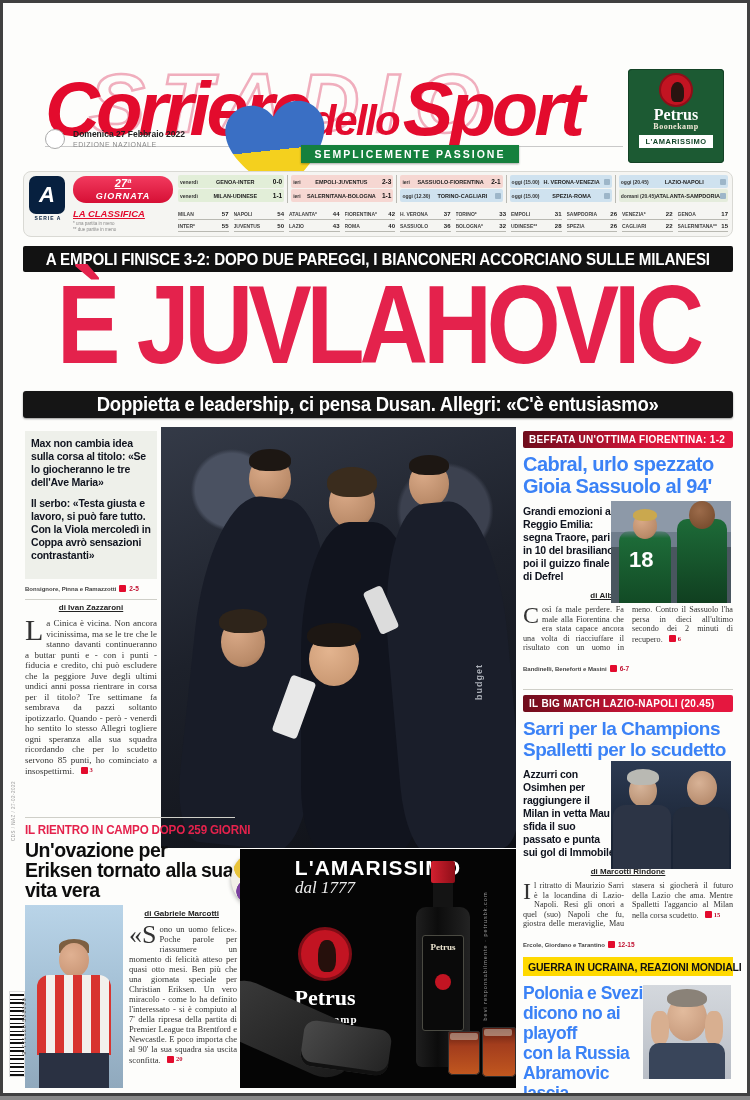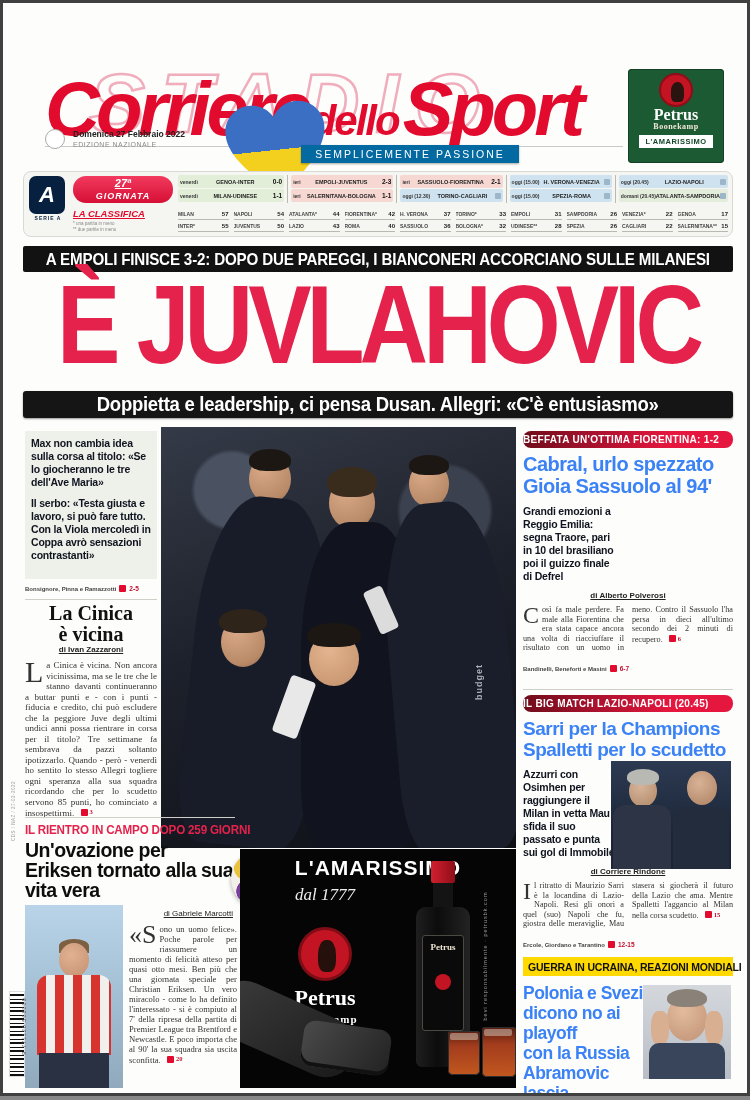--- a/index.html
+++ b/index.html
@@ -21,22 +21,22 @@
   .logo-a { font-size:76px; font-weight:900; font-style:italic; letter-spacing:-4px; }
   .logo-b { font-size:42px; font-weight:900; font-style:italic; letter-spacing:-2px; margin-left:2px; }
   .logo-c { font-size:76px; font-weight:900; font-style:italic; letter-spacing:-4px; margin-left:4px; }
   .mast-rule { left:42px; top:143px; width:578px; height:1px; background:#c9c9c9; }
   .press-circle { left:42px; top:126px; width:20px; height:20px; border:1.5px solid #aaa; border-radius:50%; background:#fff; }
   .date-block { left:70px; top:126px; width:160px; }
   .date-line { font-size:8.5px; font-weight:700; color:#222; }
   .edition-line { font-size:7px; color:#8a8a8a; letter-spacing:.5px; margin-top:2px; }
   .heart { left:224px; top:100px; transform:rotate(-6deg); }
   .ribbon {
-    left:298px; top:142px; width:218px; height:18px; background:#0369a1;
-    color:#fff; font-size:10.5px; font-weight:400; letter-spacing:2px;
+    left:298px; top:142px; width:218px; height:18px; background:#15803d;
+    color:#fff; font-size:10.5px; font-weight:700; letter-spacing:2px;
     display:flex; align-items:center; justify-content:center;
     box-shadow:0 1px 2px rgba(0,0,0,.35);
   }
   .issue-block { left:440px; top:127px; width:176px; text-align:right; }
   .issue-line { font-size:7px; color:#777; }
   .issue-line b { color:#111; font-size:8px; }
   .site-line { font-size:7.5px; font-weight:700; color:#333; margin-top:2px; }
   .petrus {
     left:625px; top:66px; width:96px; height:94px; background:#1c5a33;
     border-radius:4px; display:flex; flex-direction:column; align-items:center;
@@ -143,21 +143,21 @@
   .zz-title { font-family:"Liberation Serif", serif; font-weight:900; font-size:20px; text-align:center; line-height:21px; color:#111; }
   .zz-byline { text-align:center; font-size:8px; font-weight:700; text-decoration:underline; color:#222; }
   .serif-body { font-family:"Liberation Serif", serif; font-size:9px; line-height:10.5px; text-align:justify; color:#333; margin-top:6px; }
   .dropcap { float:left; font-family:"Liberation Serif", serif; font-weight:400; font-size:30px; line-height:24px; padding-right:3px; color:#333; }
   .endchip { display:inline-flex; align-items:center; gap:2px; margin-left:4px; }
 
   
   .erk { left:22px; top:820px; width:212px; }
   .erk-kick { color:#e4224c; font-size:12px; font-weight:900; letter-spacing:-.2px; white-space:nowrap; transform:scaleX(.97); transform-origin:left; }
   .erk-title { color:#0d0d0d; font-size:19.5px; font-weight:900; line-height:20px; letter-spacing:-.5px; margin-top:3px; }
-  .erk-byline { text-align:right; font-size:8px; font-weight:400; text-decoration:underline; margin:4px 4px 0 0; color:#222; }
+  .erk-byline { text-align:right; font-size:8px; font-weight:700; text-decoration:underline; margin:4px 18px 0 0; color:#222; }
   .erk-photo {
     position:absolute; left:0px; top:82px; width:98px; height:183px; overflow:hidden;
     background:linear-gradient(180deg,#b9d4e8 0%,#a7c3d8 40%,#90a9bd 100%);
   }
   .erk-head { position:absolute; left:34px; top:38px; width:30px; height:34px; border-radius:50%; background:radial-gradient(circle at 40% 35%, #e0b192, #c49070); }
   .erk-hair { position:absolute; left:34px; top:34px; width:30px; height:14px; border-radius:50% 50% 0 0; background:#7d5f41; }
   .erk-shirt {
     position:absolute; left:12px; top:70px; width:74px; height:80px; border-radius:12px 12px 0 0;
     background:repeating-linear-gradient(90deg,#d8342f 0 9px,#f2f0ec 9px 18px);
   }
@@ -174,21 +174,21 @@
     box-shadow:0 2px 4px rgba(0,0,0,.3);
   }
   .erk-body { position:absolute; left:104px; top:82px; width:108px; }
 
   
   .ad {
     left:237px; top:846px; width:276px; height:239px; background:#050505; overflow:hidden;
     color:#fff;
   }
   .ad-title { text-align:center; font-size:21px; font-weight:900; letter-spacing:1px; margin-top:7px; }
-  .ad-since { position:absolute; left:0; top:36px; width:170px; text-align:center; font-family:"Liberation Serif", serif; font-style:italic; font-size:17px; color:#eee; }
+  .ad-since { position:absolute; left:0; top:29px; width:170px; text-align:center; font-family:"Liberation Serif", serif; font-style:italic; font-size:17px; color:#eee; }
   .ad-circle {
     position:absolute; left:58px; top:78px; width:54px; height:54px; border-radius:50%;
     background:#c21422; border:3px solid #7e0d16;
   }
   .ad-circle::after { content:""; position:absolute; left:17px; top:10px; width:18px; height:32px; background:#26100c; border-radius:45% 45% 35% 35%; }
   .ad-brand { position:absolute; left:0; top:140px; width:170px; text-align:center; font-family:"Liberation Serif", serif; font-weight:700; font-size:22px; line-height:18px; }
   .ad-brand small { font-size:11px; font-weight:700; letter-spacing:1px; }
   .gauntlet1 { position:absolute; left:-30px; top:150px; width:150px; height:60px; background:linear-gradient(120deg,#3c3c3c,#191919); border-radius:30px; transform:rotate(24deg); }
   .gauntlet2 { position:absolute; left:62px; top:176px; width:88px; height:46px; background:linear-gradient(120deg,#4a4a4a,#222); border-radius:12px; transform:rotate(8deg);
     box-shadow:0 -4px 0 #111 inset; }
@@ -200,21 +200,21 @@
   .bottle-label .bl-circle { width:16px; height:16px; border-radius:50%; background:#c21422; margin:22px auto 0; }
   .glass { position:absolute; width:32px; height:44px; border-radius:3px 3px 5px 5px; background:linear-gradient(180deg,#5b1c10 0%,#a33d1d 35%,#c2581f 100%); box-shadow:0 0 0 1px #2e2e2e inset; }
   .glass::after { content:""; position:absolute; left:2px; top:2px; width:28px; height:7px; background:#d8d0c0; opacity:.5; border-radius:2px; }
   .ad-side { position:absolute; right:-34px; top:104px; color:#9a9a9a; font-size:5.5px; letter-spacing:1px; transform:rotate(-90deg); }
 
   
   .rcol { left:520px; width:210px; }
   .red-bar {
     height:17px; background:linear-gradient(90deg,#6f0c1b,#e5173f 70%);
     color:#fff; font-size:10px; font-weight:900; letter-spacing:.3px;
-    display:flex; align-items:center; border-radius:8px; white-space:nowrap;
+    display:flex; align-items:center; padding-left:6px; border-radius:2px; white-space:nowrap;
   }
   .art-title { color:#3b82f6; font-weight:900; letter-spacing:-.5px; }
   .lede { font-size:10.5px; font-weight:800; line-height:13px; color:#10141f; letter-spacing:-.2px; }
   .center-byline { text-align:center; font-size:8px; font-weight:700; text-decoration:underline; color:#222; }
   .twocol { column-count:2; column-gap:8px; font-family:"Liberation Serif", serif; font-size:8.2px; line-height:9.6px; text-align:justify; color:#333; }
   .fior-photo {
     position:absolute; overflow:hidden;
     background:linear-gradient(180deg,#8d99a8 0 30%,#6f7d8c 30% 45%,#49565f 45%);
   }
   .gr-player { position:absolute; border-radius:10px 10px 0 0; background:linear-gradient(180deg,#20744040,#1d6b38 10%,#124a25); }
@@ -486,24 +486,20 @@
     <p>Il serbo: «Testa giusta e lavoro, si può fare tutto. Con la Viola mercoledì in Coppa avrò sensazioni contrastanti»</p>
   </div>
   <div class="abs mini-byline lq-byline">
     <span>Bonsignore, Pinna e Ramazzotti</span>
     <span class="pgsq"></span>
     <span class="pgno">2-5</span>
   </div>
   <div class="abs divider" style="left:22px;top:596px;width:132px;"></div>
 
   <div class="abs zz">
-    <div class="zz-title">
-      <div>La Cinica</div>
-      <div>è vicina</div>
-    </div>
     <div class="zz-byline">di Ivan Zazzaroni</div>
     <div class="serif-body">
       <span class="dropcap">L</span><span>a Cinica è vicina. Non ancora vicinissima, ma se le tre che le stanno davanti continueranno a buttar punti e - con i punti - fiducia e credito, chi può escludere che la peggiore Juve degli ultimi undici anni possa rientrare in corsa per il titolo? Tre settimane fa sembrava da pazzi soltanto ipotizzarlo. Quando - però - venerdì ho sentito lo stesso Allegri togliere ogni speranza alla sua squadra ricordando che per lo scudetto servono 85 punti, ho cominciato a insospettirmi.</span>
       <span class="endchip">
           <span class="pgsq"></span>
           <span class="pgno">3</span>
         </span>
     </div>
   </div>
   <div class="abs divider" style="left:22px;top:814px;width:210px;"></div>
@@ -565,31 +561,39 @@
           <span class="pgsq"></span>
           <span class="pgno">6</span>
         </span>
     </div>
     <div class="mini-byline" style="margin-top:4px;">
       <span>Bandinelli, Beneforti e Masini</span>
       <span class="pgsq"></span>
       <span class="pgno">6-7</span>
     </div>
   </div>
+  <div class="fior-photo" style="left:608px;top:498px;width:120px;height:102px;">
+    <div class="gr-player" style="left:8px;top:30px;width:52px;height:72px;"></div>
+    <div class="ph-head" style="left:22px;top:12px;width:24px;height:26px;"></div>
+    <div class="ph-hair" style="left:22px;top:8px;width:24px;height:12px;background:#caa84e;"></div>
+    <div class="gr-player" style="left:66px;top:18px;width:50px;height:84px;background:linear-gradient(180deg,#1d6b38,#103f20);"></div>
+    <div class="ph-head" style="left:78px;top:0px;width:26px;height:28px;background:radial-gradient(circle at 40% 35%,#9c6b4a,#6f4527);"></div>
+    <span class="gr-num" style="left:18px;top:46px;">18</span>
+  </div>
 
   <div class="abs divider" style="left:520px;top:686px;width:210px;"></div>
 
   <div class="abs rcol" style="top:692px;">
     <div class="red-bar">IL BIG MATCH LAZIO-NAPOLI (20.45)</div>
     <div class="art-title" style="font-size:19px;line-height:21px;margin-top:6px;">
       <div>Sarri per la Champions</div>
       <div>Spalletti per lo scudetto</div>
     </div>
     <div class="lede" style="width:92px;margin-top:8px;">Azzurri con Osimhen per raggiungere il Milan in vetta Mau sfida il suo passato e punta sui gol di Immobile</div>
-    <div class="center-byline" style="margin-top:8px;">di Corriere Rindone</div>
+    <div class="center-byline" style="margin-top:8px;">di Marcotti Rindone</div>
     <div class="twocol" style="margin-top:5px;height:56px;">
       <span class="dropcap" style="font-size:24px;line-height:20px;">I</span><span>l ritratto di Maurizio Sarri è la locandina di Lazio-Napoli. Resi gli onori a quel (suo) Napoli che fu, giostra delle meraviglie, Mau stasera si giocherà il futuro della Lazio che ama. Mentre Spalletti l'aggancio al Milan nella corsa scudetto.</span>
       <span class="endchip">
           <span class="pgsq"></span>
           <span class="pgno">15</span>
         </span>
     </div>
     <div class="mini-byline" style="margin-top:4px;">
       <span>Ercole, Giordano e Tarantino</span>
       <span class="pgsq"></span>

